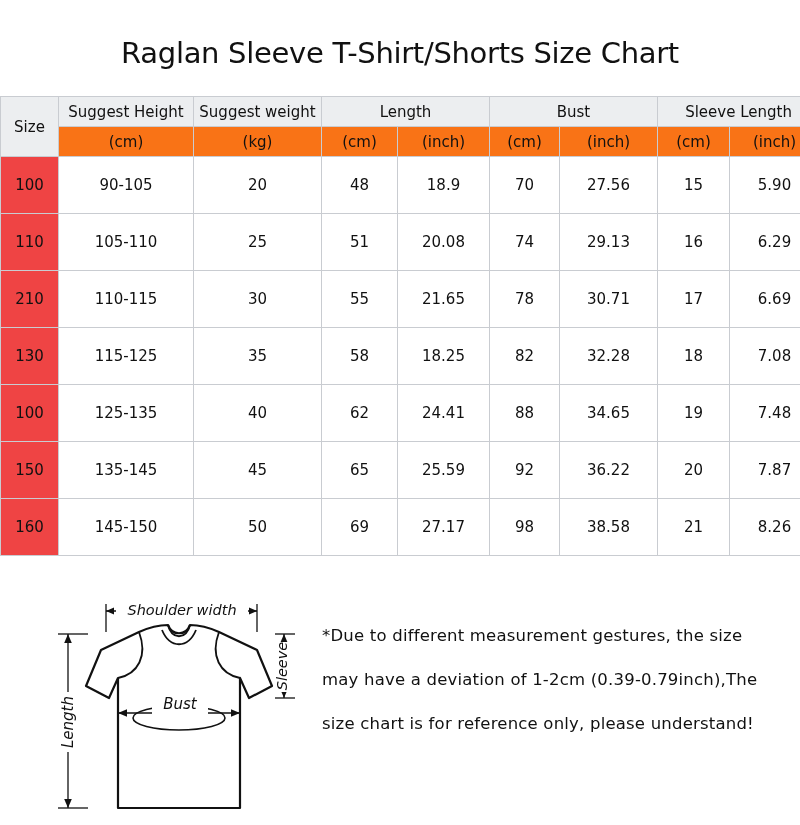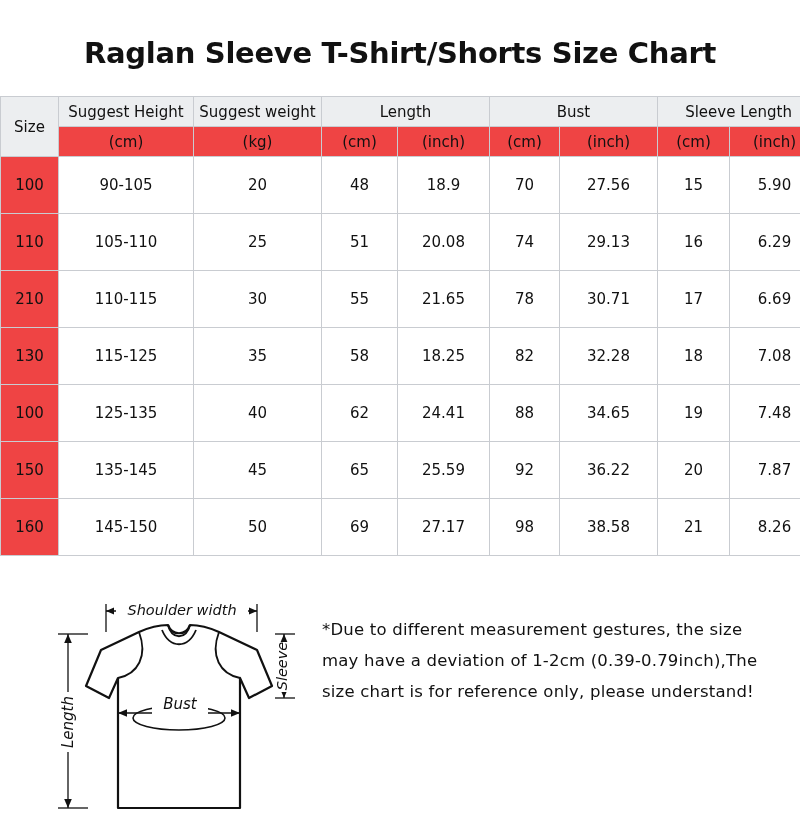--- a/index.html
+++ b/index.html
@@ -15,21 +15,21 @@
     overflow: hidden;
   }
   .page {
     position: relative;
     width: 800px;
     height: 825px;
   }
   .title {
     text-align: center;
     font-size: 29px;
-    font-weight: bold;
+    font-weight: normal;
     letter-spacing: -0.3px;
     padding-top: 36px;
     color: #111111;
     font-family: "DejaVu Sans", sans-serif;
   }
   table.size-chart {
     border-collapse: collapse;
     margin: 26px auto 0 auto;
     width: 744px;
     table-layout: fixed;
@@ -41,21 +41,21 @@
     font-size: 15px;
     color: #111111;
     padding: 0;
   }
   .hdr-row th {
     background: #eceef0;
     height: 29px;
     font-size: 15.5px;
   }
   .unit-row td {
-    background: #ef4444;
+    background: #f97316;
     height: 29px;
     font-size: 14.5px;
   }
   .size-cell {
     background: #ef4444;
     font-size: 15px;
   }
   .data-row td {
     height: 56px;
     font-size: 15px;
@@ -85,21 +85,21 @@
     width: 270px;
     height: 250px;
     font-style: italic;
   }
   .note {
     position: absolute;
     left: 322px;
     top: 52px;
     width: 450px;
     font-size: 16.5px;
-    line-height: 31px;
+    line-height: 44px;
     color: #111111;
     font-family: "DejaVu Sans", sans-serif;
     letter-spacing: 0.2px;
   }
 </style>
 </head>
 <body>
 
 <div class="page">
 

